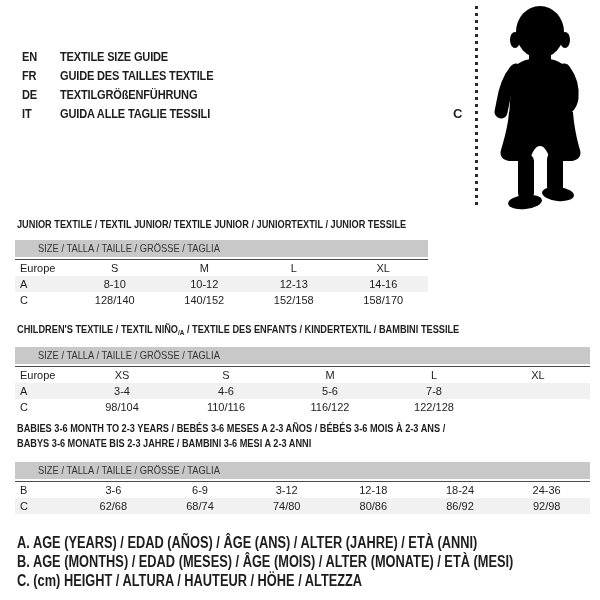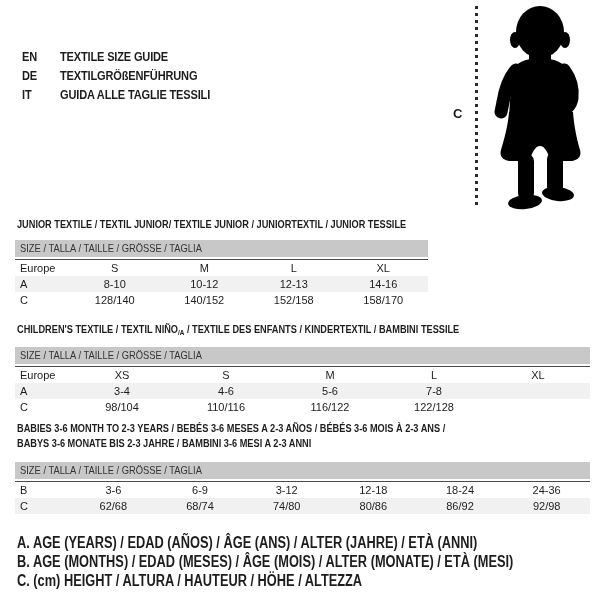--- a/index.html
+++ b/index.html
@@ -27,21 +27,21 @@
   .title-2 { top:322px; }
   .title-3 { top:421px; }
   .sub { font-size:8px; vertical-align:-2px; }
 
   
   .size-table { position:absolute; left:15px; }
   .t1 { top:240px; width:413px; }
   .t2 { top:347px; width:575px; }
   .t3 { top:462px; width:575px; }
   .bar { background:#c8c8c8; height:17px; line-height:17px; font-size:11px; color:#333;
-    padding-left:5px; margin-bottom:2px; }
+    padding-left:23px; margin-bottom:2px; }
   .bar .condensed { transform:scaleX(0.85); }
   .trow { display:grid; height:16px; line-height:16px; font-size:11px; }
   .cols5 { grid-template-columns:55px repeat(4,1fr); }
   .cols6 { grid-template-columns:55px repeat(5,1fr); }
   .cols7 { grid-template-columns:55px repeat(6,1fr); }
   .row-top { border-top:1px solid #4a4a4a; }
   .alt { background:#f1f1f1; }
   .lbl { padding-left:5px; text-align:left; }
   .val { text-align:center; }
 
@@ -49,20 +49,24 @@
   .footnotes { position:absolute; left:17px; top:533px; }
   .footnote { font-weight:bold; font-size:16px; line-height:19px; white-space:nowrap; }
 </style>
 </head>
 <body>
 
 <div class="lang-block">
   <div class="lang-row">
     <span class="lang-code">EN</span>
     <span class="lang-label">TEXTILE SIZE GUIDE</span>
+  </div>
+  <div class="lang-row">
+    <span class="lang-code">FR</span>
+    <span class="lang-label">GUIDE DES TAILLES TEXTILE</span>
   </div>
   <div class="lang-row">
     <span class="lang-code">DE</span>
     <span class="lang-label">TEXTILGRÖßENFÜHRUNG</span>
   </div>
   <div class="lang-row">
     <span class="lang-code">IT</span>
     <span class="lang-label">GUIDA ALLE TAGLIE TESSILI</span>
   </div>
 </div>

